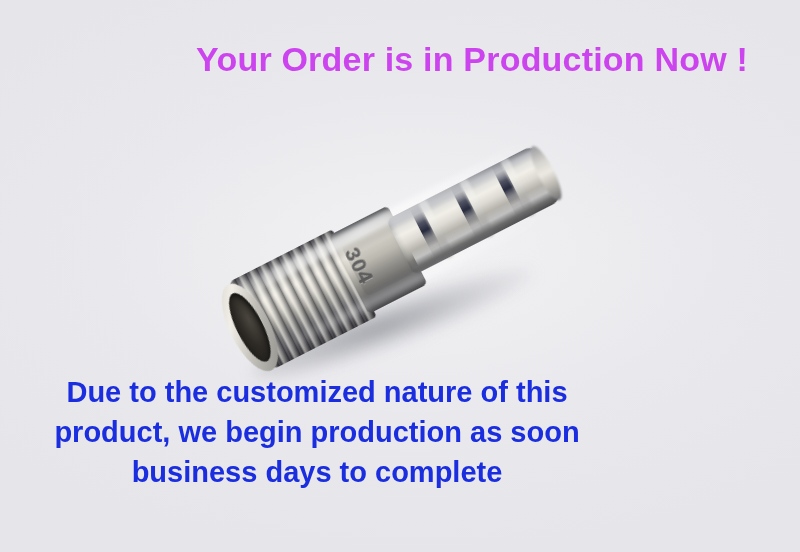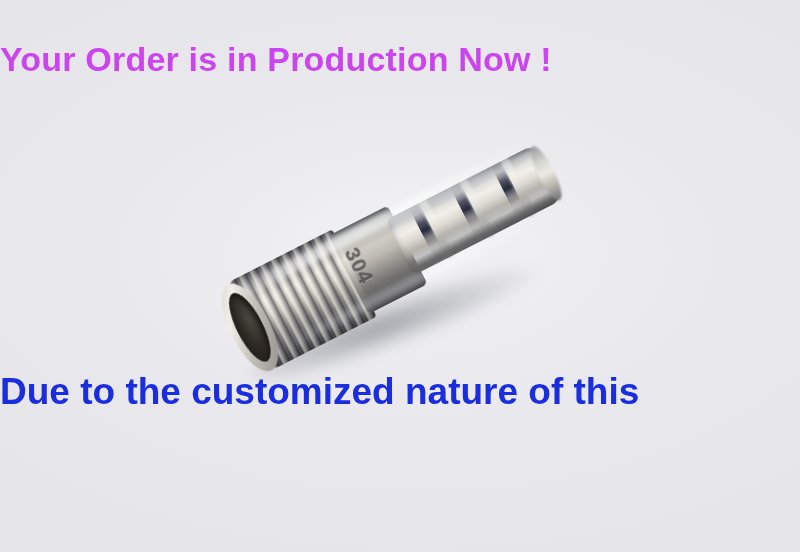--- a/index.html
+++ b/index.html
@@ -20,40 +20,40 @@
     height: 552px;
     background: #e9e9ed;
     background-image:
       radial-gradient(ellipse 70% 55% at 52% 46%, #f2f2f4 0%, #e9e9ed 55%, #e6e6ea 100%);
     overflow: hidden;
   }
 
   
   .headline {
     position: absolute;
-    left: 0;
+    left: 8px;
     top: 38px;
     width: 740px;
-    text-align: left;
+    text-align: right;
     font-size: 34px;
     font-weight: bold;
     line-height: 42px;
     letter-spacing: 0.2px;
     color: #cc44ee;
     white-space: nowrap;
   }
 
   
   .body-text {
     position: absolute;
     left: 0;
     top: 372px;
     width: 634px;
     text-align: center;
-    font-size: 37px;
+    font-size: 29px;
     font-weight: bold;
     line-height: 40px;
     color: #1a2ee0;
   }
   .body-line { display: block; white-space: nowrap; }
 
   
   .product-photo {
     position: absolute;
     left: 215px;
@@ -335,15 +335,17 @@
       </div>
 
       <div class="spec-top"></div>
       <div class="spec-bottom"></div>
 
     </div>
   </div>
 
   <div class="body-text">
     <span class="body-line">Due to the customized nature of this</span>
+    <span class="body-line">product, we begin production as soon</span>
+    <span class="body-line">business days to complete</span>
   </div>
 
 </div>
 
 </body></html>

